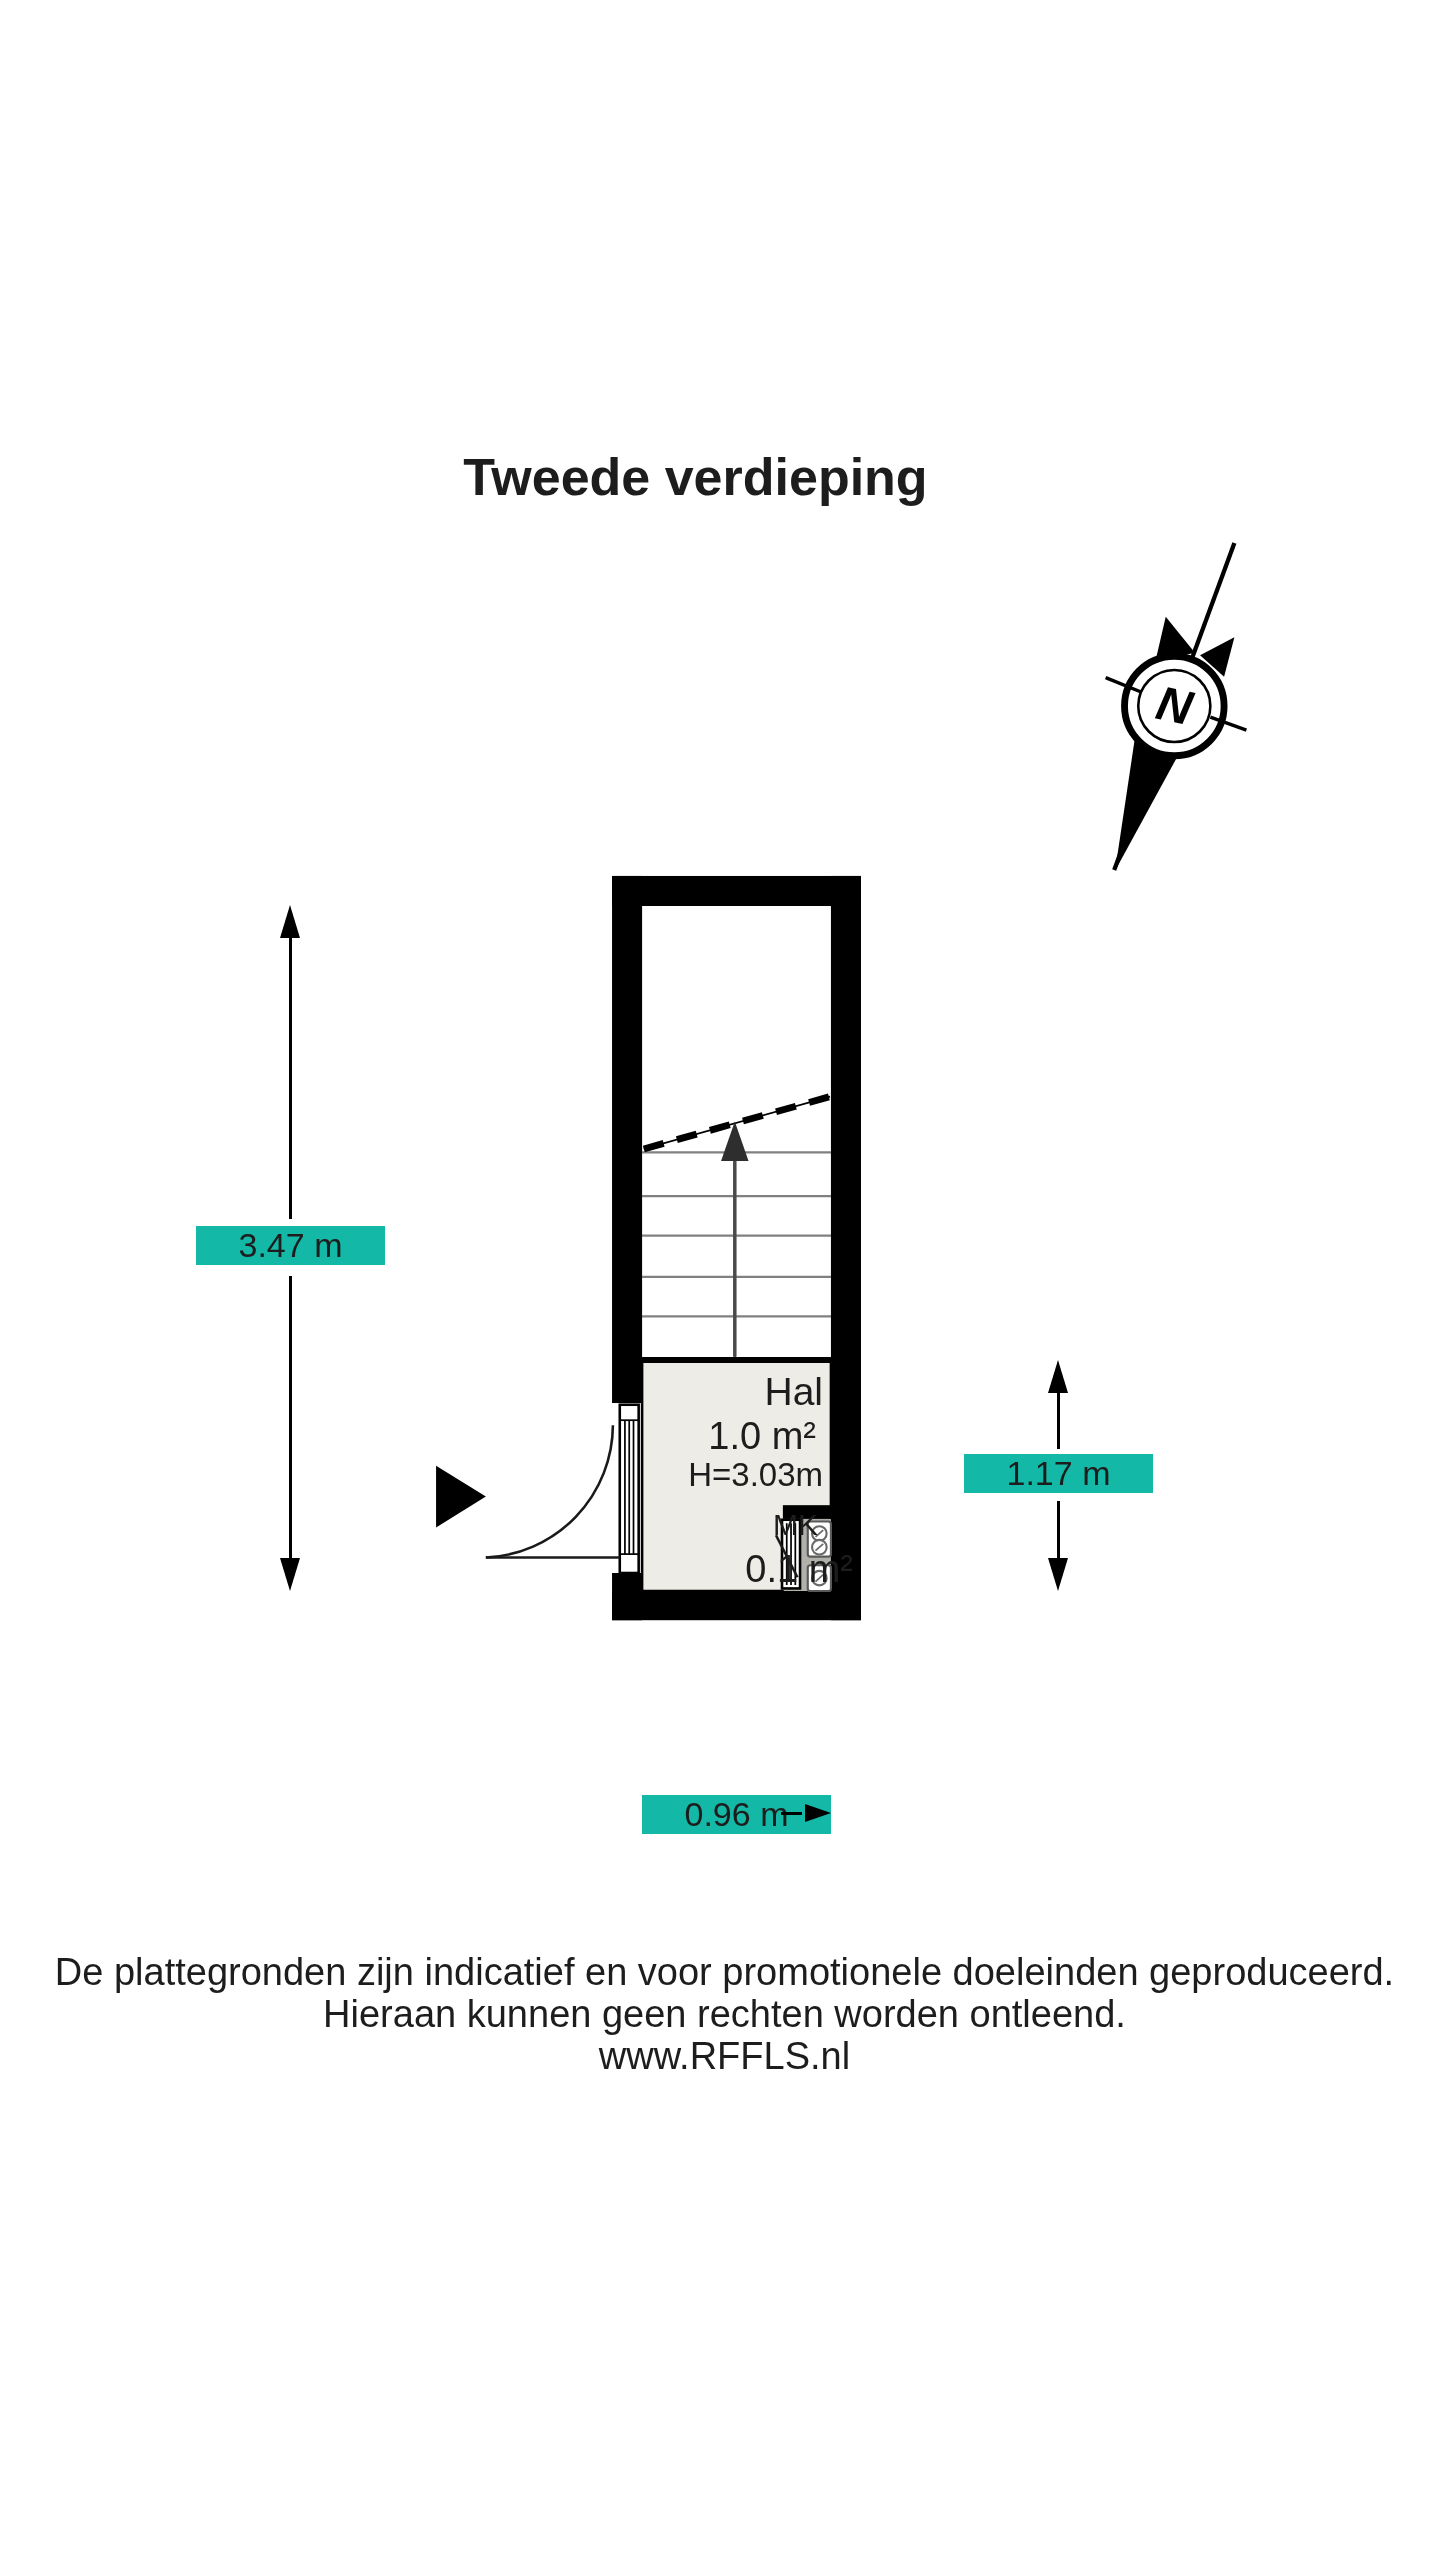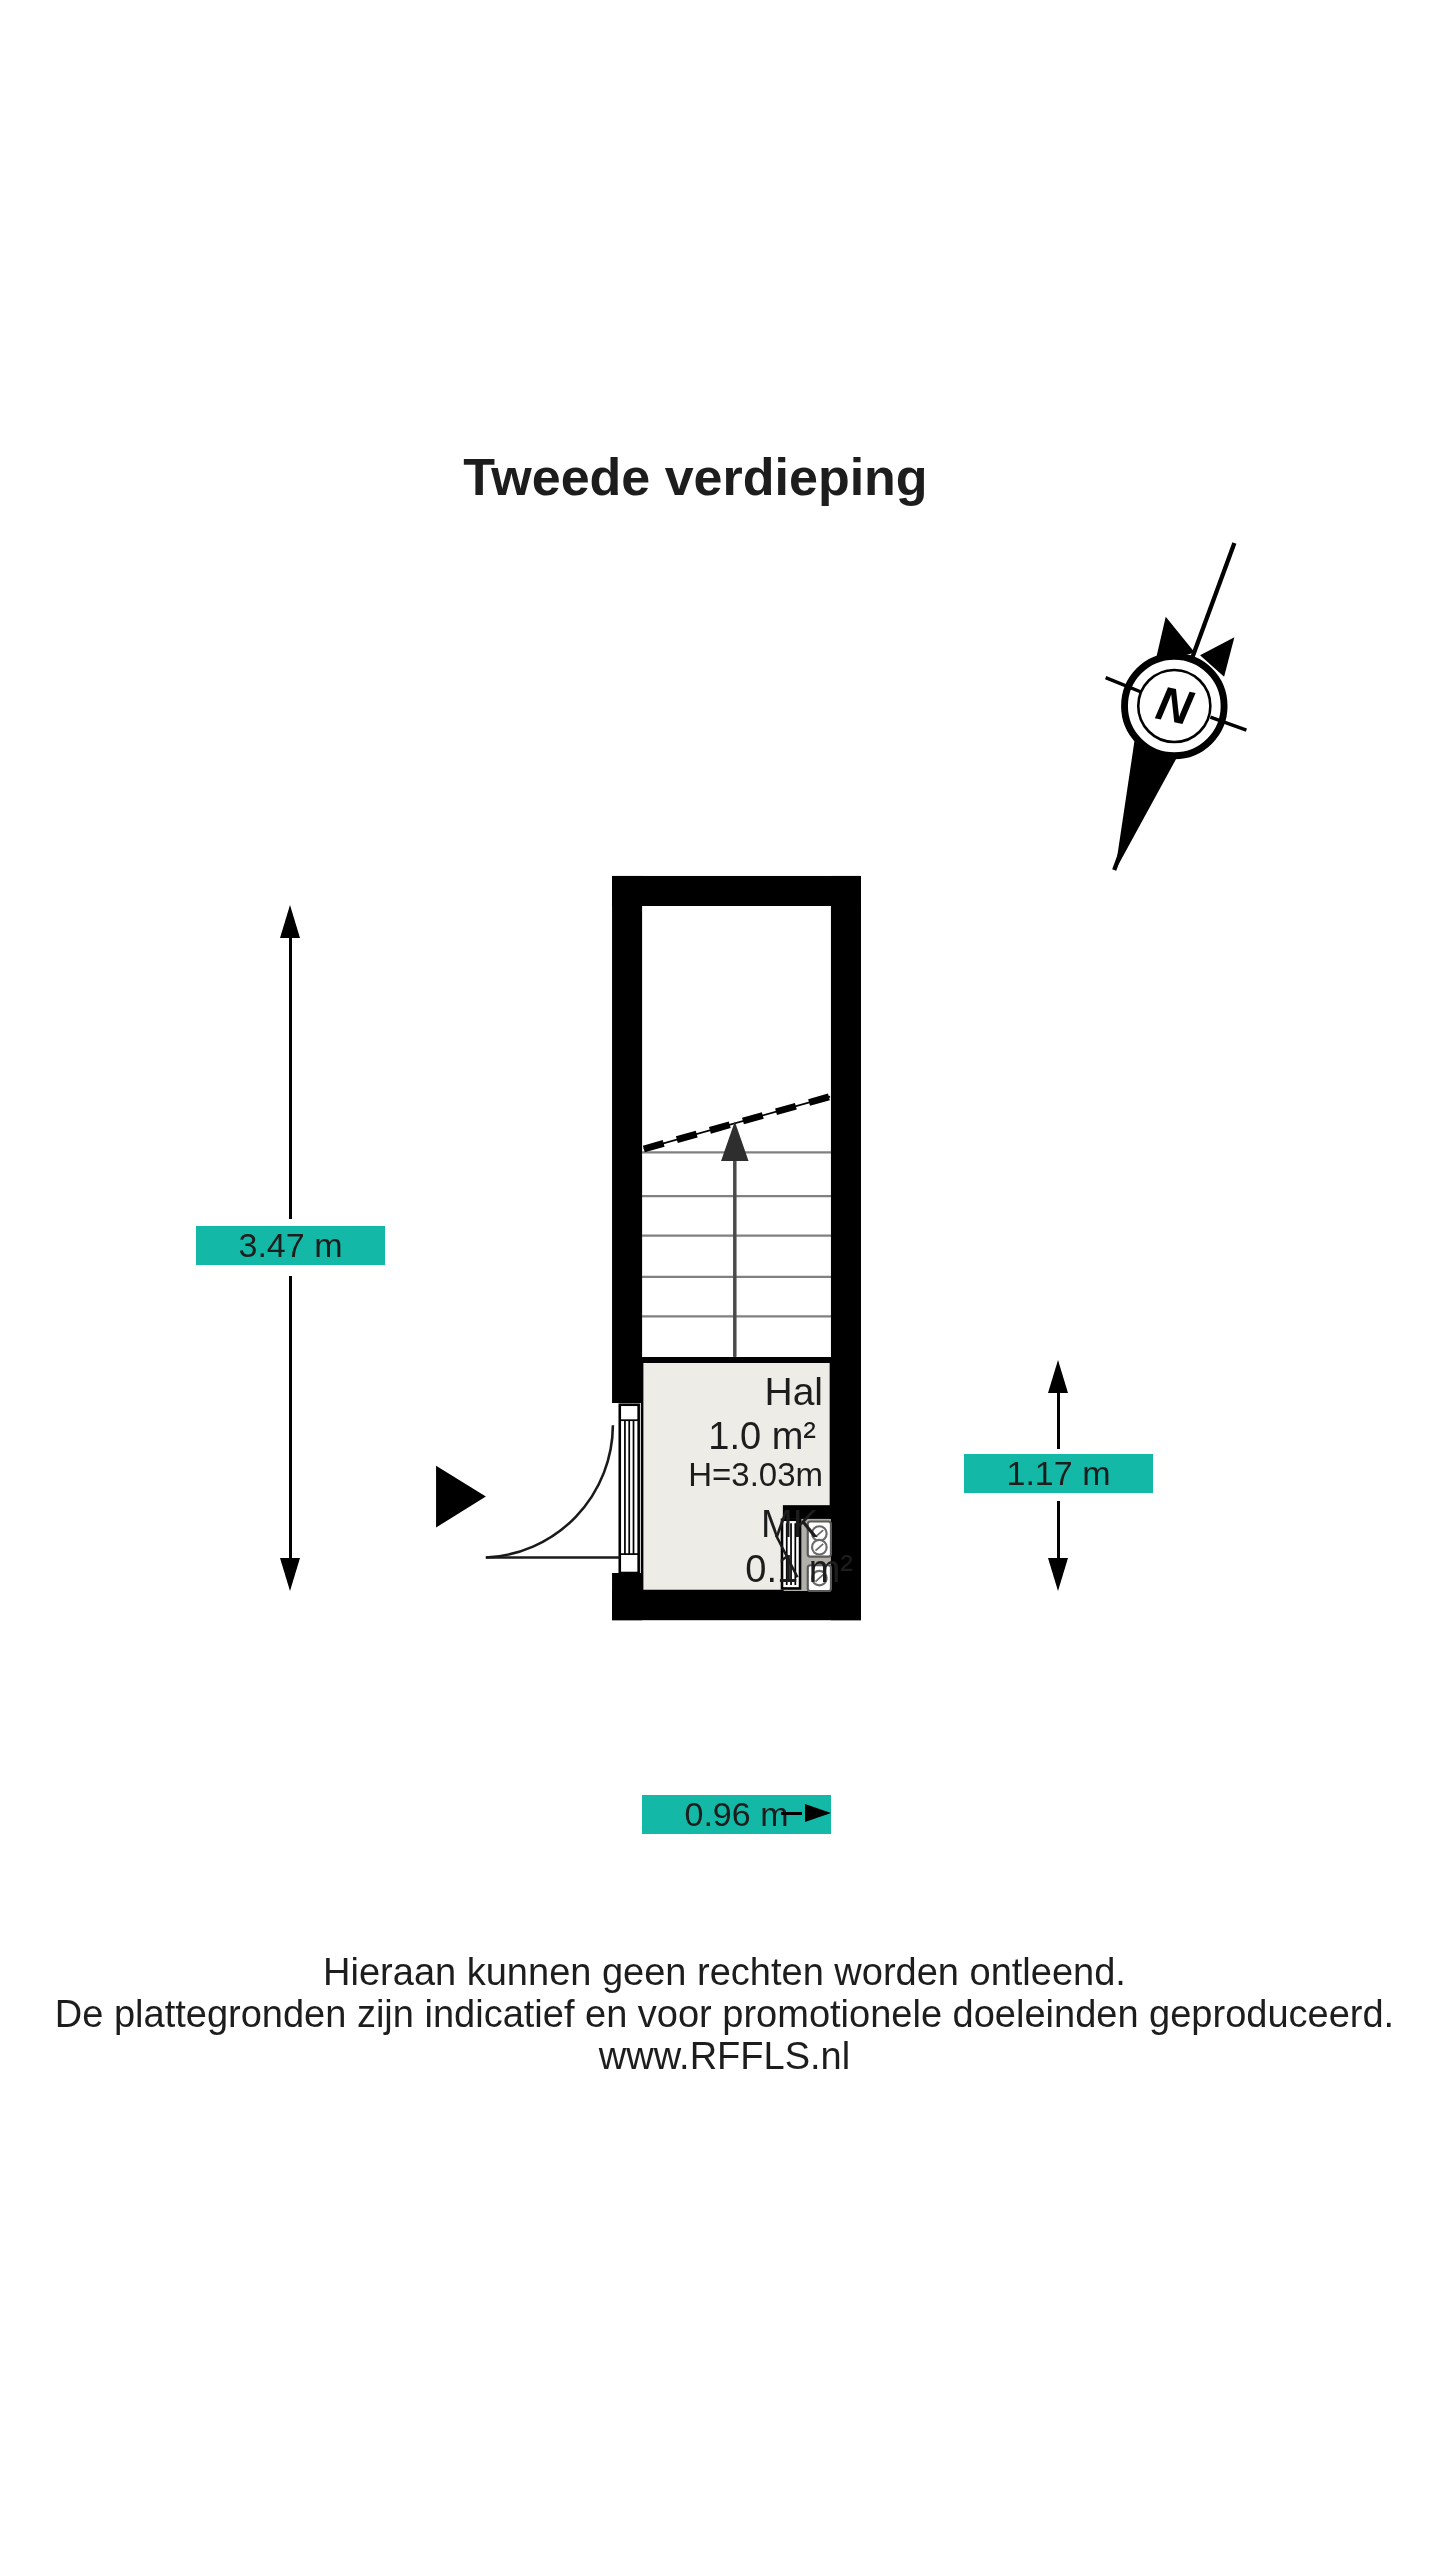--- a/index.html
+++ b/index.html
@@ -23,21 +23,21 @@
     position:absolute;left:0;top:444px;width:1391px;
     text-align:center;font-weight:bold;font-size:52px;line-height:66px;
     color:var(--ink);letter-spacing:0px;
   }
 
   
   .room-label{position:absolute;text-align:right;color:var(--ink)}
   .lbl-hal-name   {left:651px;top:1370px;width:172px;font-size:39px;line-height:43px}
   .lbl-hal-area   {left:644px;top:1416px;width:172px;font-size:38px;line-height:41px}
   .lbl-hal-height {left:651px;top:1457px;width:172px;font-size:33px;line-height:36px}
-  .lbl-mk-name    {left:732px;top:1505px;width:86px;font-size:38px;line-height:39px}
+  .lbl-mk-name    {left:732px;top:1505px;width:86px;font-size:30px;line-height:39px}
   .lbl-mk-area    {left:681px;top:1550px;width:172px;font-size:38px;line-height:39px}
 
   
   .dim-line-v{position:absolute;width:3.4px;background:#000}
   .dim-line-h{position:absolute;height:3.4px;background:#000}
   .tri{position:absolute;width:0;height:0}
   .tri-up   {border-left:10.3px solid transparent;border-right:10.3px solid transparent;border-bottom:33px solid #000}
   .tri-down {border-left:10.3px solid transparent;border-right:10.3px solid transparent;border-top:33px solid #000}
   .tri-left {border-top:9.4px solid transparent;border-bottom:9.4px solid transparent;border-right:26px solid #000}
   .tri-right{border-top:9.4px solid transparent;border-bottom:9.4px solid transparent;border-left:26px solid #000}
@@ -186,17 +186,17 @@
 
 <div>
   <div class="tri tri-left" style="left:642px;top:1804px"></div>
   <div class="dim-line-h" style="left:671px;top:1812px;width:20.6px"></div>
   <div class="dim-label" style="left:642px;top:1795px">0.96 m</div>
   <div class="dim-line-h" style="left:781px;top:1812px;width:20.6px"></div>
   <div class="tri tri-right" style="left:805px;top:1804px"></div>
 </div>
 
 <div class="footer">
+  <div>De plattegronden zijn indicatief en voor promotionele doeleinden geproduceerd.</div>
   <div>Hieraan kunnen geen rechten worden ontleend.</div>
-  <div>De plattegronden zijn indicatief en voor promotionele doeleinden geproduceerd.</div>
   <div>www.RFFLS.nl</div>
 </div>
 
 
 </body></html>

